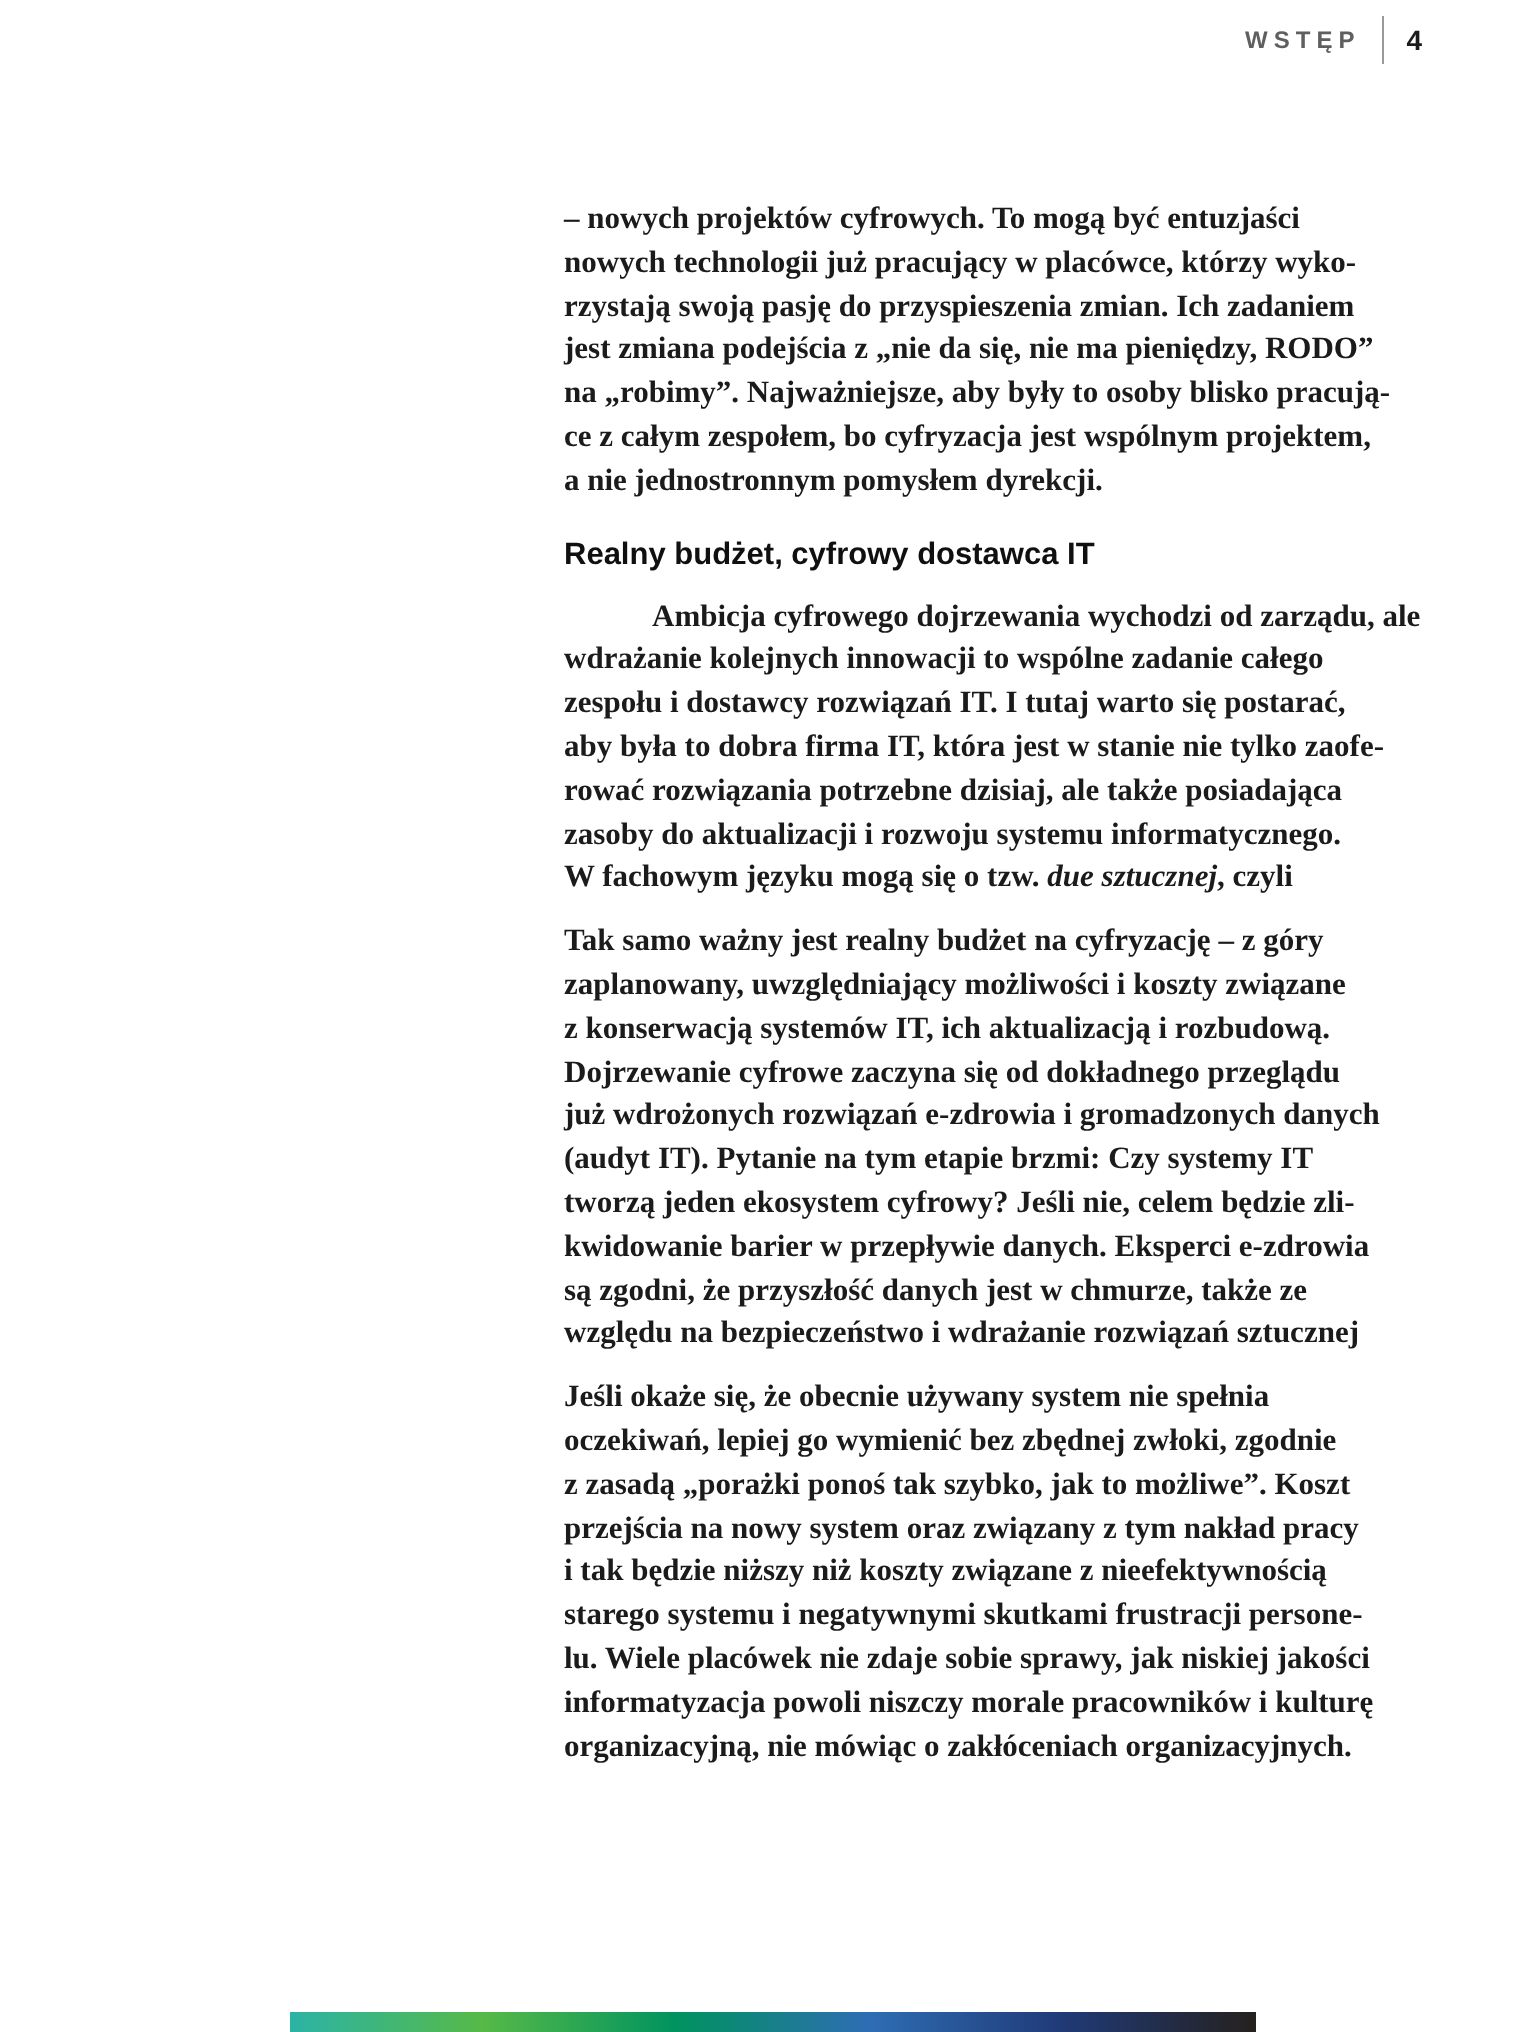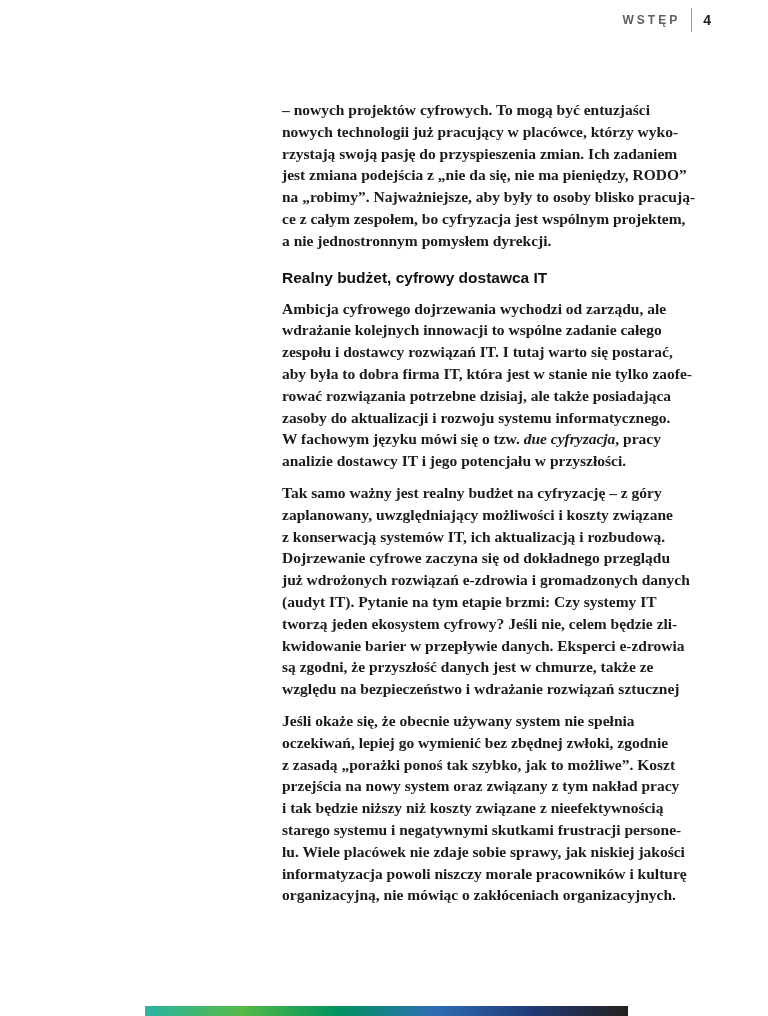--- a/index.html
+++ b/index.html
@@ -45,21 +45,21 @@
   }
   .text-column {
     position: absolute;
     left: 282px;
     top: 99px;
     width: 420px;
     font-size: 15.5px;
     line-height: 21.8px;
     color: #1b1b1b;
   }
-  .pre { white-space: pre; }
+  .pre { white-space: pre; margin-left: 44px; }
   .para { margin: 0 0 10px 0; font-weight: bold; }
   .subheading {
     font-family: "Liberation Sans", sans-serif;
     font-size: 15.5px;
     font-weight: 700;
     color: #101010;
     margin: 15px 0 9px 0;
     line-height: 22px;
   }
   .italic { font-style: italic; }
@@ -93,21 +93,21 @@
 ce z całym zespołem, bo cyfryzacja jest wspólnym projektem,
 a nie jednostronnym pomysłem dyrekcji.</p>
 
     <h2 class="subheading">Realny budżet, cyfrowy dostawca IT</h2>
 
     <p class="para"><span class="pre">Ambicja cyfrowego dojrzewania wychodzi od zarządu, ale
 wdrażanie kolejnych innowacji to wspólne zadanie całego
 zespołu i dostawcy rozwiązań IT. I tutaj warto się postarać,
 aby była to dobra firma IT, która jest w stanie nie tylko zaofe-
 rować rozwiązania potrzebne dzisiaj, ale także posiadająca
-zasoby do aktualizacji i rozwoju systemu informatycznego.</span><br><span>W fachowym języku mówi się o tzw. </span><em class="italic">due cyfryzacja</em><span>, pracy</span><br><span>analizie dostawcy IT i jego potencjału w przyszłości.</span></p>
+zasoby do aktualizacji i rozwoju systemu informatycznego.</span><br><span>W fachowym języku mogą się o tzw. </span><em class="italic">due sztucznej</em><span>, czyli</span><br></p>
 
     <p class="para pre">Tak samo ważny jest realny budżet na cyfryzację – z góry
 zaplanowany, uwzględniający możliwości i koszty związane
 z konserwacją systemów IT, ich aktualizacją i rozbudową.
 Dojrzewanie cyfrowe zaczyna się od dokładnego przeglądu
 już wdrożonych rozwiązań e-zdrowia i gromadzonych danych
 (audyt IT). Pytanie na tym etapie brzmi: Czy systemy IT
 tworzą jeden ekosystem cyfrowy? Jeśli nie, celem będzie zli-
 kwidowanie barier w przepływie danych. Eksperci e-zdrowia
 są zgodni, że przyszłość danych jest w chmurze, także ze

